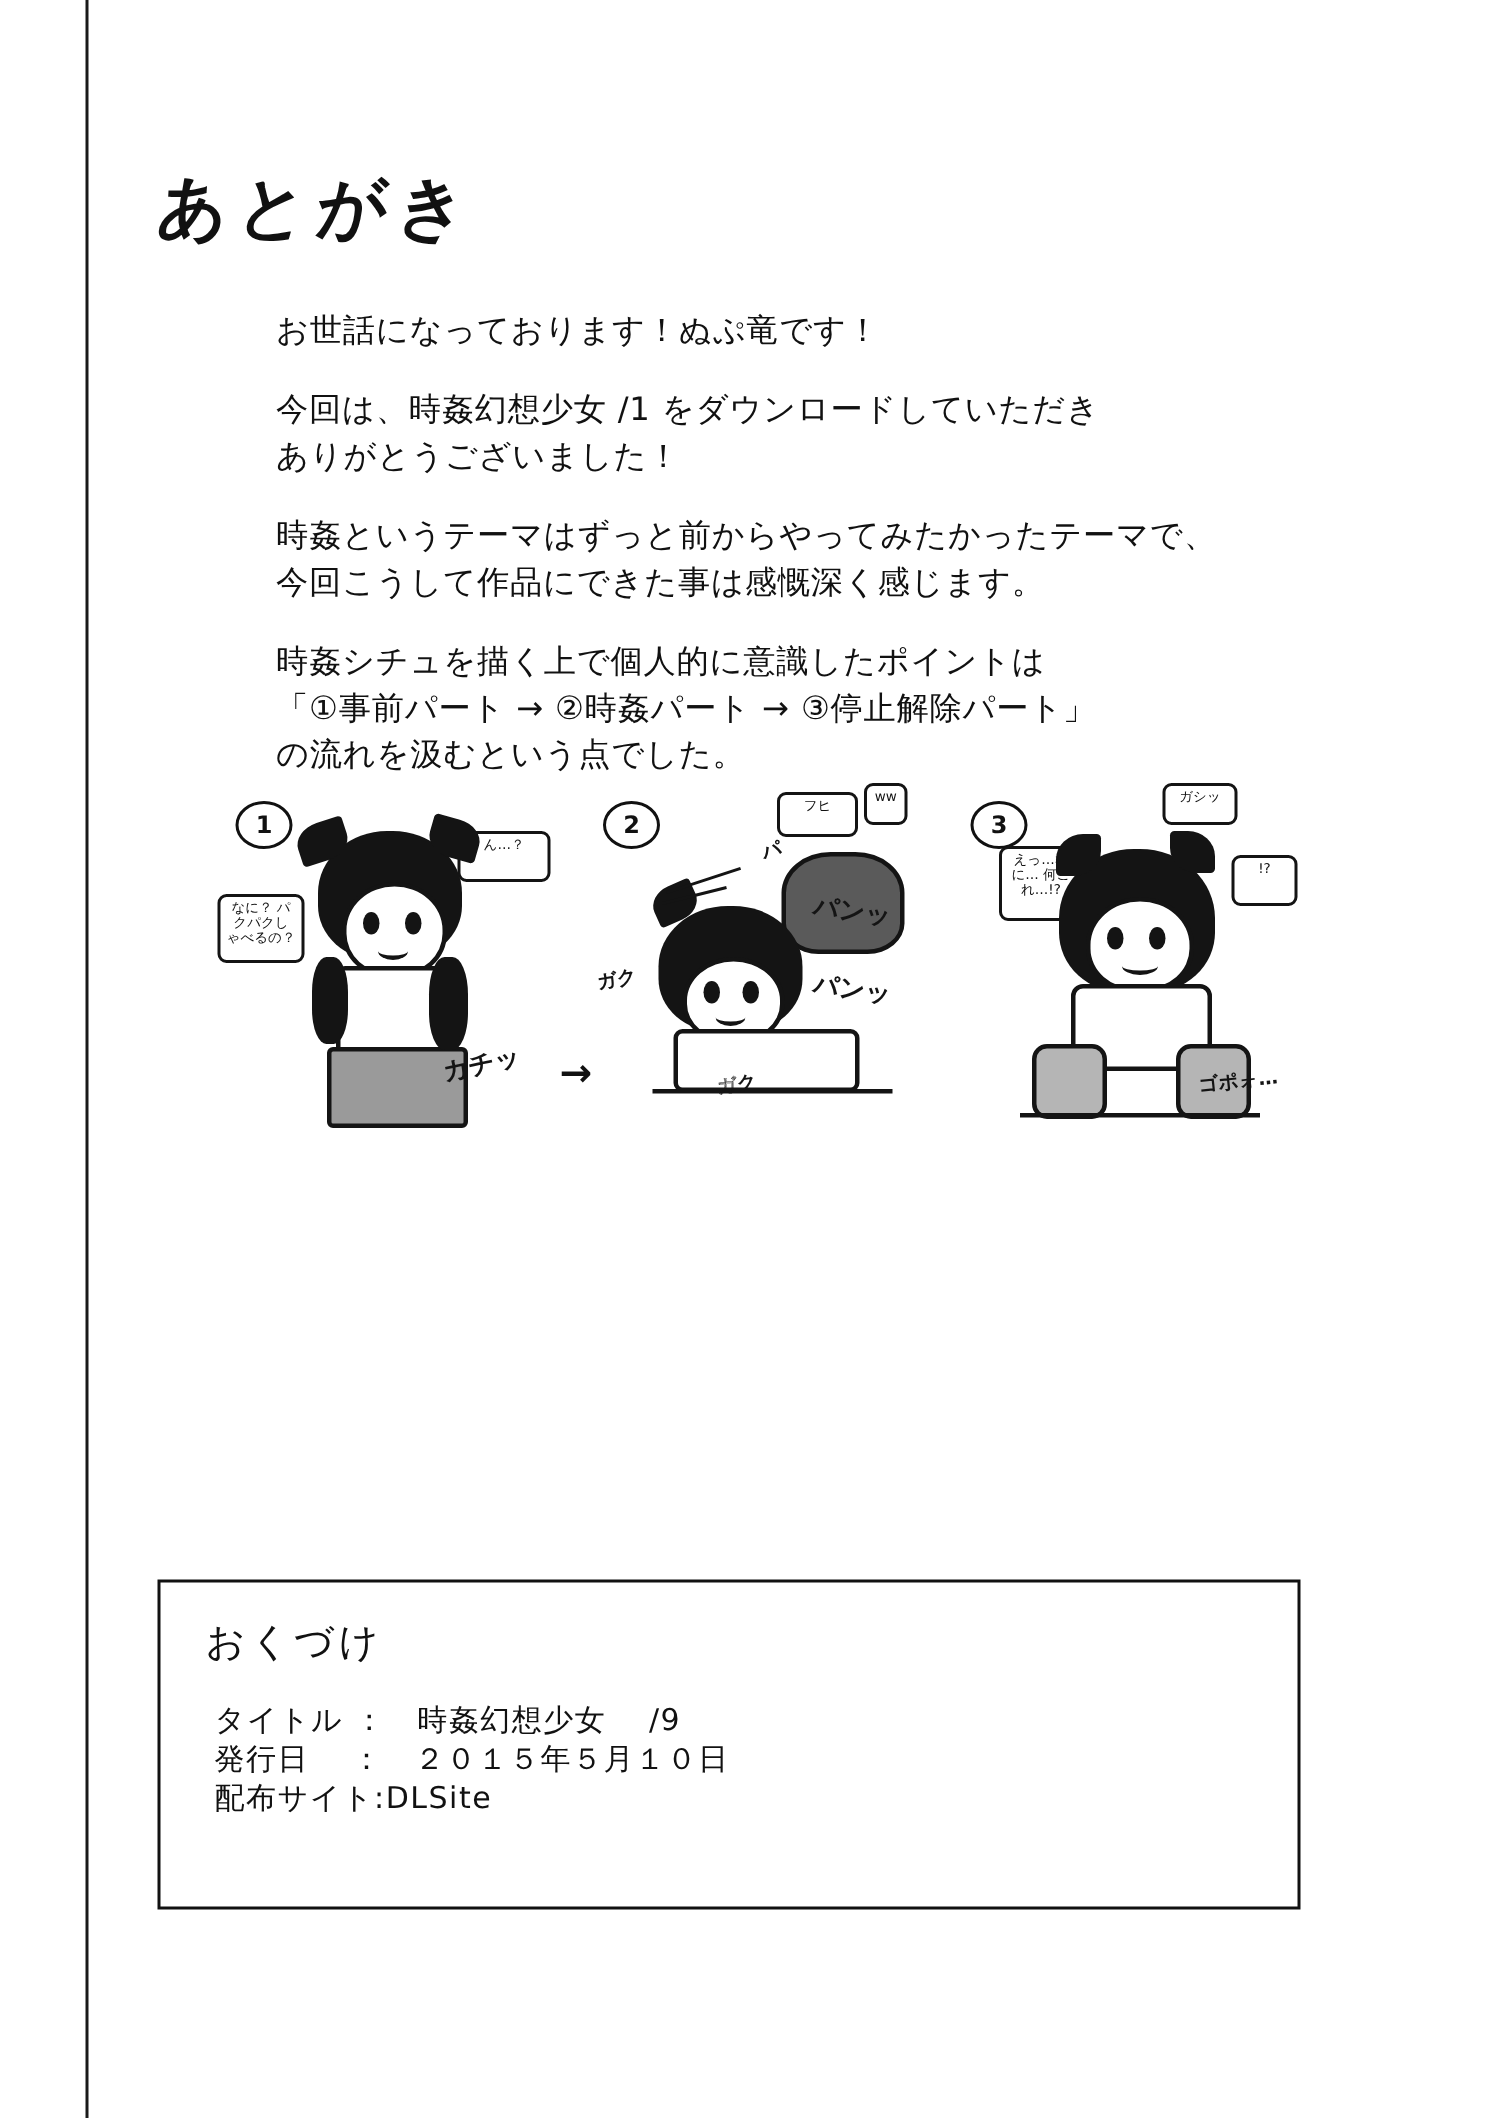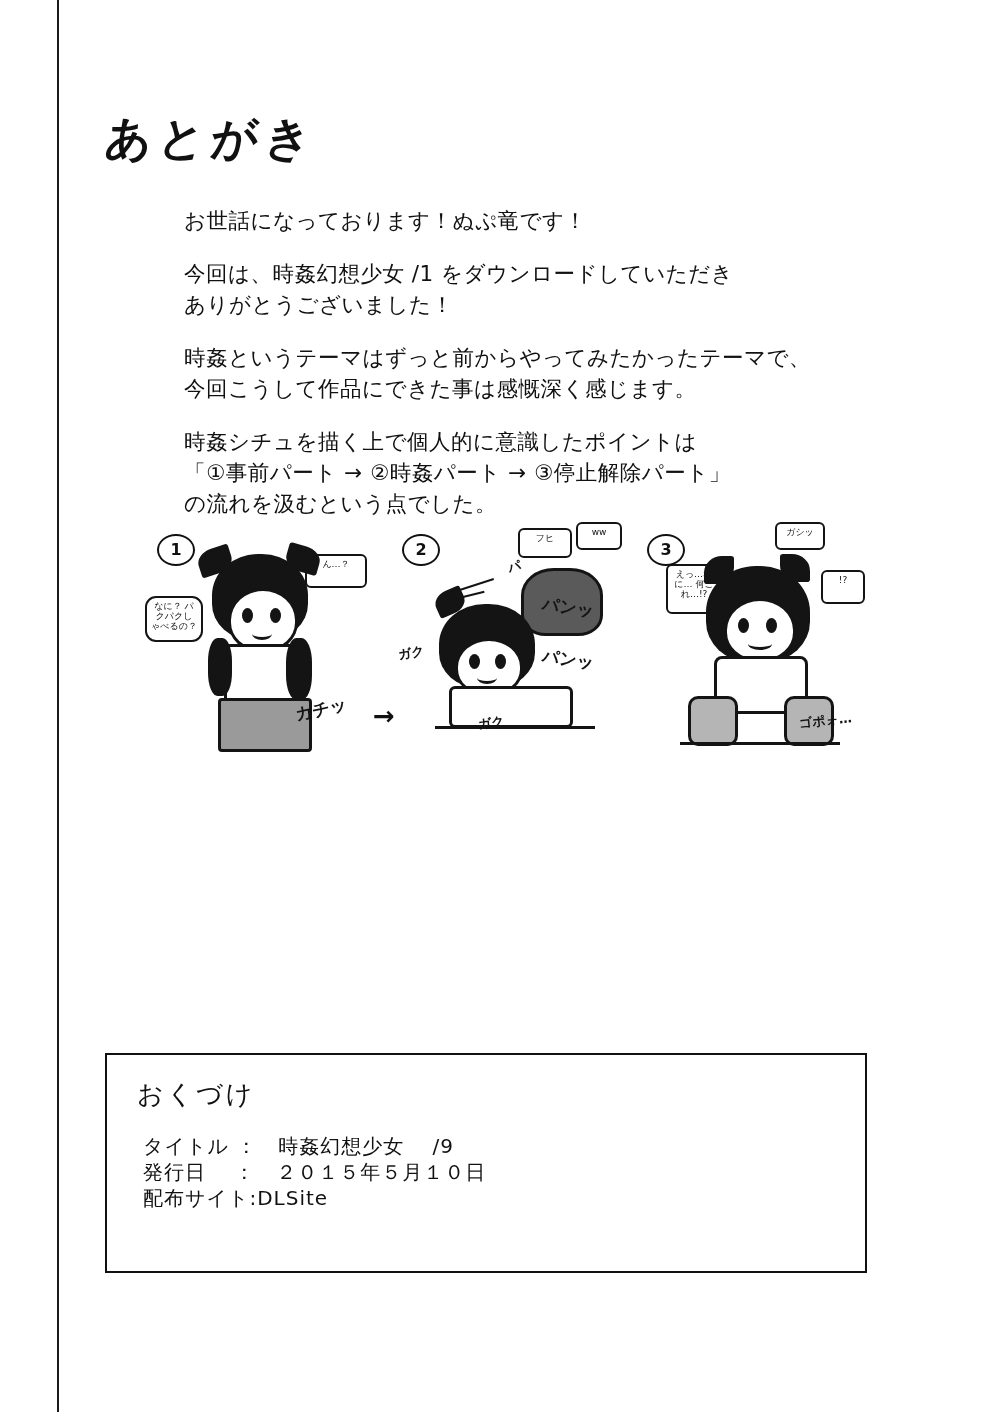--- a/index.html
+++ b/index.html
@@ -221,21 +221,21 @@
 今回こうして作品にできた事は感慨深く感じます。</p>
     <p class="para">時姦シチュを描く上で個人的に意識したポイントは
 「①事前パート → ②時姦パート → ③停止解除パート」
 の流れを汲むという点でした。</p>
   </div>
 
   <div class="sketch-strip">
 
     <div class="sketch-panel panel-1">
       <div class="panel-num">1</div>
-      <div class="bubble spiky" style="left:0px; top:80px; width:58px; height:46px;border-radius:11px;">なに？
+      <div class="bubble spiky" style="left:0px; top:80px; width:58px; height:46px;">なに？
 パクパクしゃべるの？</div>
       <div class="bubble spiky" style="left:160px; top:38px; width:62px; height:34px;">ん…？</div>
 
       <div class="figure">
         <div class="hair" style="left:22px; top:8px; width:96px; height:86px;"></div>
         <div class="ribbon" style="left:8px; top:2px; width:34px; height:26px; transform:rotate(-18deg); border-radius:50% 10% 50% 10%;"></div>
         <div class="ribbon" style="left:96px; top:0px; width:34px; height:26px; transform:rotate(16deg); border-radius:10% 50% 10% 50%;"></div>
         <div class="face" style="left:38px; top:42px; width:64px; height:58px;"></div>
         <div class="eye" style="left:52px; top:62px;"></div>
         <div class="eye" style="left:80px; top:62px;"></div>
@@ -247,21 +247,21 @@
       </div>
 
       <div class="fx big" style="left:150px; top:182px; transform:rotate(-12deg);">カチッ</div>
     </div>
 
     <div class="arrow-between">→</div>
 
     <div class="sketch-panel panel-2">
       <div class="panel-num">2</div>
       <div class="bubble spiky" style="left:128px; top:12px; width:54px; height:30px;">フヒ</div>
-      <div class="bubble spiky" style="left:186px; top:6px; width:46px; height:28px;">ww</div>
+      <div class="bubble spiky" style="left:186px; top:6px; width:29px; height:28px;">ww</div>
 
       <div class="figure">
         <div class="dark-blob" style="left:86px; top:22px; width:76px; height:62px;"></div>
         <div class="hair" style="left:4px; top:58px; width:96px; height:84px;"></div>
         <div class="ribbon" style="left:0px; top:44px; width:30px; height:24px; transform:rotate(-24deg); border-radius:50% 10% 50% 10%;"></div>
         <div class="face" style="left:20px; top:92px; width:62px; height:52px;"></div>
         <div class="eye" style="left:34px; top:108px;"></div>
         <div class="eye" style="left:60px; top:108px;"></div>
         <div class="mouth" style="left:42px; top:126px;"></div>
         <div class="body-shape" style="left:14px; top:140px; width:118px; height:36px; border-radius:6px;"></div>

